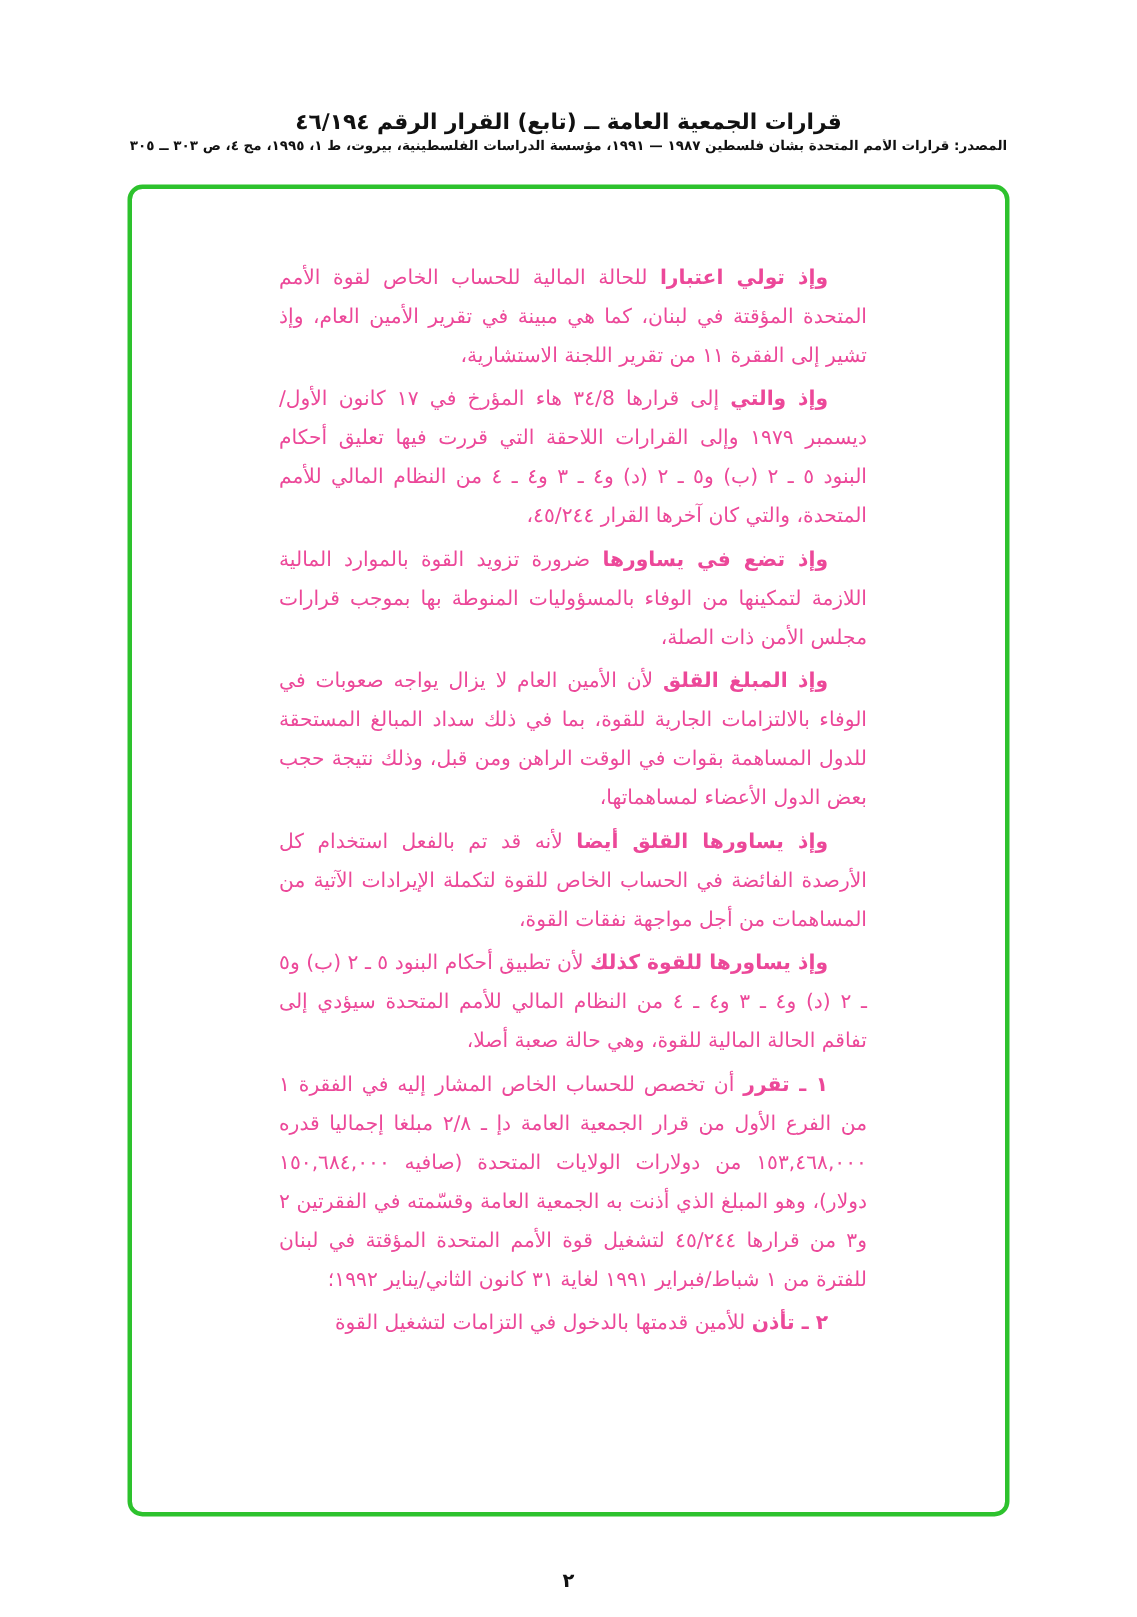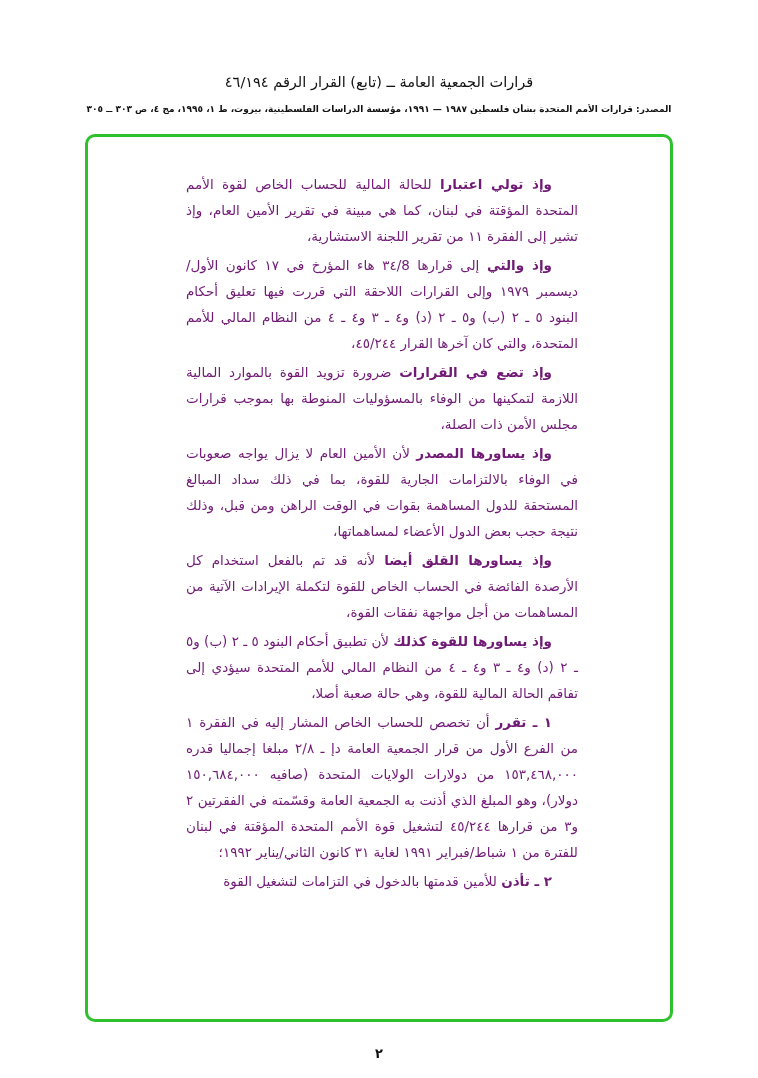--- a/index.html
+++ b/index.html
@@ -17,48 +17,48 @@
     background: #ffffff;
     overflow: hidden;
   }
   .doc-header {
     direction: rtl;
     text-align: center;
     padding-top: 74px;
   }
   .doc-title {
     font-size: 14.5px;
-    font-weight: normal;
+    font-weight: bold;
     letter-spacing: 0.2px;
     color: #111111;
   }
   .doc-source {
-    margin-top: 14px;
+    margin-top: 3px;
     font-size: 9px;
     font-weight: bold;
     color: #111111;
     padding: 0 40px;
     white-space: nowrap;
     overflow: hidden;
   }
   .content-frame {
     margin: 20px auto 0 auto;
     width: 588px;
     height: 888px;
     border: 3px solid #2dc22d; 
     border-radius: 10px;
     background: #ffffff;
   }
   .text-block {
     direction: rtl;
     text-align: justify;
-    padding: 34px 92px 30px 98px;
+    padding: 46px 92px 30px 98px;
     font-size: 13.5px;
     line-height: 26px;
-    color: #701a75;
+    color: #ec4899;
   }
   .para {
     text-indent: 26px;
     margin-bottom: 3px;
   }
   .para .lead {
     font-weight: bold;
   }
   .page-footer {
     position: absolute;
@@ -83,24 +83,24 @@
     <p class="doc-source">المصدر: قرارات الأمم المتحدة بشأن فلسطين ١٩٨٧ — ١٩٩١، مؤسسة الدراسات الفلسطينية، بيروت، ط ١، ١٩٩٥، مج ٤، ص ٣٠٣ ــ ٣٠٥</p>
   </header>
 
   <div class="content-frame" style="border-color: rgb(45, 194, 45);">
     <div class="text-block" dir="rtl">
 
       <p class="para"><strong class="lead">وإذ تولي اعتبارا</strong><span> للحالة المالية للحساب الخاص لقوة الأمم المتحدة المؤقتة في لبنان، كما هي مبينة في تقرير الأمين العام، وإذ تشير إلى الفقرة ١١ من تقرير اللجنة الاستشارية،</span></p>
 
       <p class="para"><strong class="lead">وإذ والتي</strong><span> إلى قرارها ٣٤/8 هاء المؤرخ في ١٧ كانون الأول/ ديسمبر ١٩٧٩ وإلى القرارات اللاحقة التي قررت فيها تعليق أحكام البنود ٥ ـ ٢ (ب) و٥ ـ ٢ (د) و٤ ـ ٣ و٤ ـ ٤ من النظام المالي للأمم المتحدة، والتي كان آخرها القرار ٤٥/٢٤٤،</span></p>
 
-      <p class="para"><strong class="lead">وإذ تضع في القرارات</strong><span> ضرورة تزويد القوة بالموارد المالية اللازمة لتمكينها من الوفاء بالمسؤوليات المنوطة بها بموجب قرارات مجلس الأمن ذات الصلة،</span></p>
+      <p class="para"><strong class="lead">وإذ تضع في يساورها</strong><span> ضرورة تزويد القوة بالموارد المالية اللازمة لتمكينها من الوفاء بالمسؤوليات المنوطة بها بموجب قرارات مجلس الأمن ذات الصلة،</span></p>
 
 
-      <p class="para"><strong class="lead">وإذ يساورها المصدر</strong><span> لأن الأمين العام لا يزال يواجه صعوبات في الوفاء بالالتزامات الجارية للقوة، بما في ذلك سداد المبالغ المستحقة للدول المساهمة بقوات في الوقت الراهن ومن قبل، وذلك نتيجة حجب بعض الدول الأعضاء لمساهماتها،</span></p>
+      <p class="para"><strong class="lead">وإذ المبلغ القلق</strong><span> لأن الأمين العام لا يزال يواجه صعوبات في الوفاء بالالتزامات الجارية للقوة، بما في ذلك سداد المبالغ المستحقة للدول المساهمة بقوات في الوقت الراهن ومن قبل، وذلك نتيجة حجب بعض الدول الأعضاء لمساهماتها،</span></p>
 
       <p class="para"><strong class="lead">وإذ يساورها القلق أيضا</strong><span> لأنه قد تم بالفعل استخدام كل الأرصدة الفائضة في الحساب الخاص للقوة لتكملة الإيرادات الآتية من المساهمات من أجل مواجهة نفقات القوة،</span></p>
 
       <p class="para"><strong class="lead">وإذ يساورها للقوة كذلك</strong><span> لأن تطبيق أحكام البنود ٥ ـ ٢ (ب) و٥ ـ ٢ (د) و٤ ـ ٣ و٤ ـ ٤ من النظام المالي للأمم المتحدة سيؤدي إلى تفاقم الحالة المالية للقوة، وهي حالة صعبة أصلا،</span></p>
 
       <p class="para"><strong class="lead">١ ـ تقرر</strong><span> أن تخصص للحساب الخاص المشار إليه في الفقرة ١ من الفرع الأول من قرار الجمعية العامة دإ ـ ٢/٨ مبلغا إجماليا قدره ١٥٣,٤٦٨,٠٠٠ من دولارات الولايات المتحدة (صافيه ١٥٠,٦٨٤,٠٠٠ دولار)، وهو المبلغ الذي أذنت به الجمعية العامة وقسّمته في الفقرتين ٢ و٣ من قرارها ٤٥/٢٤٤ لتشغيل قوة الأمم المتحدة المؤقتة في لبنان للفترة من ١ شباط/فبراير ١٩٩١ لغاية ٣١ كانون الثاني/يناير ١٩٩٢؛</span></p>
 
       <p class="para"><strong class="lead">٢ ـ تأذن</strong><span> للأمين قدمتها بالدخول في التزامات لتشغيل القوة</span></p>
 
     </div>

